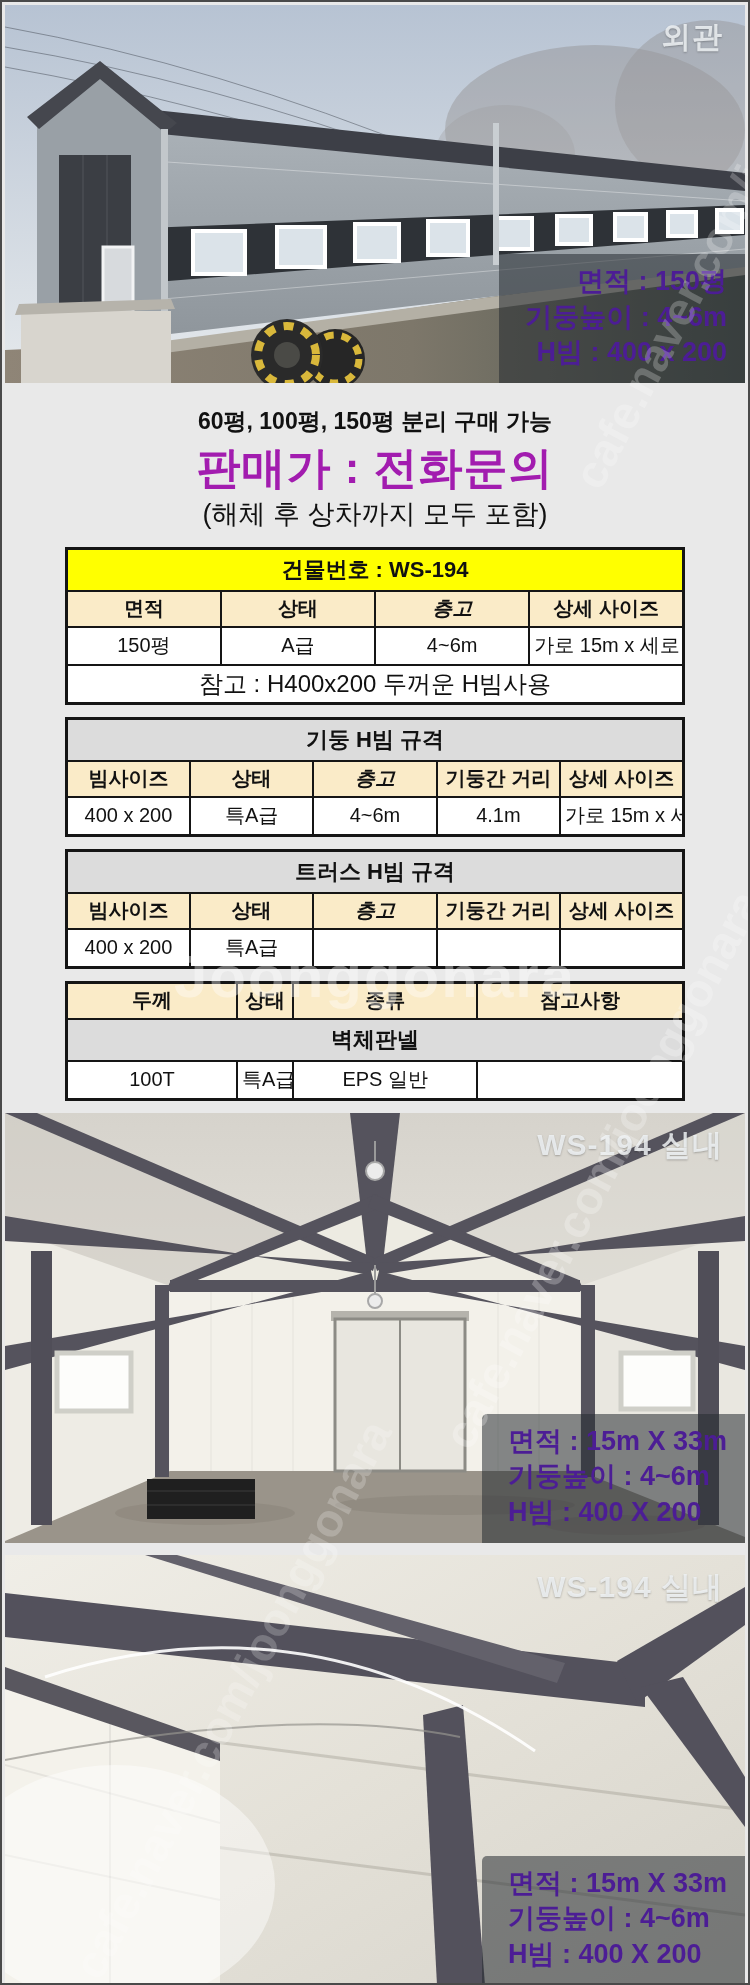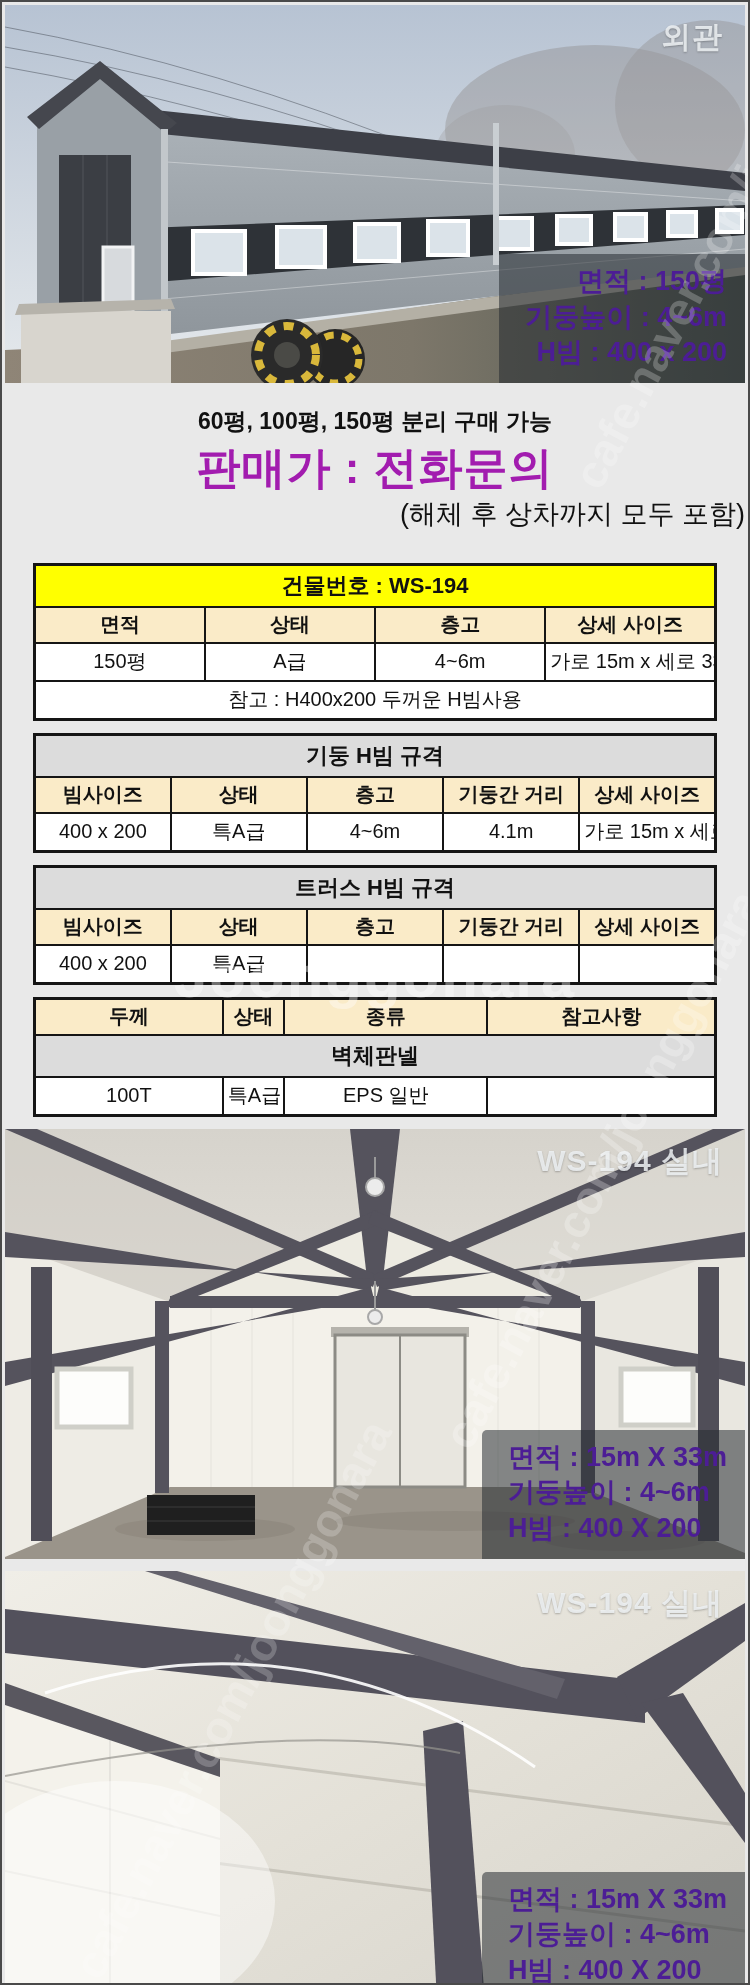--- a/index.html
+++ b/index.html
@@ -23,31 +23,31 @@
     position:absolute;right:0;bottom:0;background:rgba(38,44,50,.55);
     color:#4c1d95;font-weight:bold;font-size:27px;line-height:1.32;
     padding:10px 18px 12px 26px;
   }
   .spec-overlay.right-align{text-align:right;}
   .spec-overlay.left-align{text-align:left;border-radius:5px 0 0 0;}
   
   .intro{text-align:center;}
   .intro-availability{margin:24px 0 0;font-size:23px;font-weight:bold;line-height:1.3;}
   .intro-price{margin:6px 0 0;font-size:44px;font-weight:bold;color:#a21caf;letter-spacing:1px;line-height:1.15;}
-  .intro-includes{margin:4px 0 30px;font-size:27px;font-weight:normal;line-height:1.3;text-align:right;}
+  .intro-includes{margin:4px 0 14px;font-size:27px;font-weight:normal;line-height:1.3;}
   
-  table.spec{width:684px;margin:12px auto 0;border-collapse:collapse;border:3px solid #151515;background:#fff;table-layout:fixed;}
+  table.spec{width:620px;margin:12px auto 0;border-collapse:collapse;border:3px solid #151515;background:#fff;table-layout:fixed;}
   table.spec td{border:2px solid #151515;text-align:center;vertical-align:middle;padding:0 4px;overflow:hidden;white-space:nowrap;}
   td.title{height:40px;font-size:22px;font-weight:bold;}
   td.title.yellow{background:#ffff00;}
   td.title.gray{background:#dcdcdc;}
   td.hdr{height:34px;font-size:20px;font-weight:bold;background:#faebc8;}
   td.val{height:36px;font-size:20px;font-weight:normal;}
-  td.noterow{height:36px;font-size:20px;font-weight:normal;background:#fff;}
-  .w28{width:27.8%;} .w8{width:8.1%;margin-top:18px;} .w13{width:13.5%;} .w17{width:16.6%;}
+  td.noterow{height:36px;font-size:24px;font-weight:normal;background:#fff;}
+  .w28{width:27.8%;} .w8{width:8.1%;margin-top:18px;} .w13{width:13.5%;font-style:italic;} .w17{width:16.6%;}
   .w34{width:34%;} .w30{width:30.2%;} .w50{width:50.6%;}
   
   .wm{position:absolute;pointer-events:none;color:rgba(255,255,255,.32);font-weight:bold;white-space:nowrap;z-index:5;}
   .wm1{top:940px;left:50%;transform:translateX(-50%);font-size:60px;letter-spacing:2px;color:rgba(255,255,255,.38);}
   .wm2{top:1430px;left:430px;transform:rotate(-62deg);transform-origin:0 0;font-size:46px;color:rgba(255,255,255,.26);}
   .wm3{top:470px;left:560px;transform:rotate(-62deg);transform-origin:0 0;font-size:46px;color:rgba(255,255,255,.24);}
   .wm4{top:1960px;left:60px;transform:rotate(-62deg);transform-origin:0 0;font-size:46px;color:rgba(255,255,255,.22);}
 </style>
 </head>
 <body>

